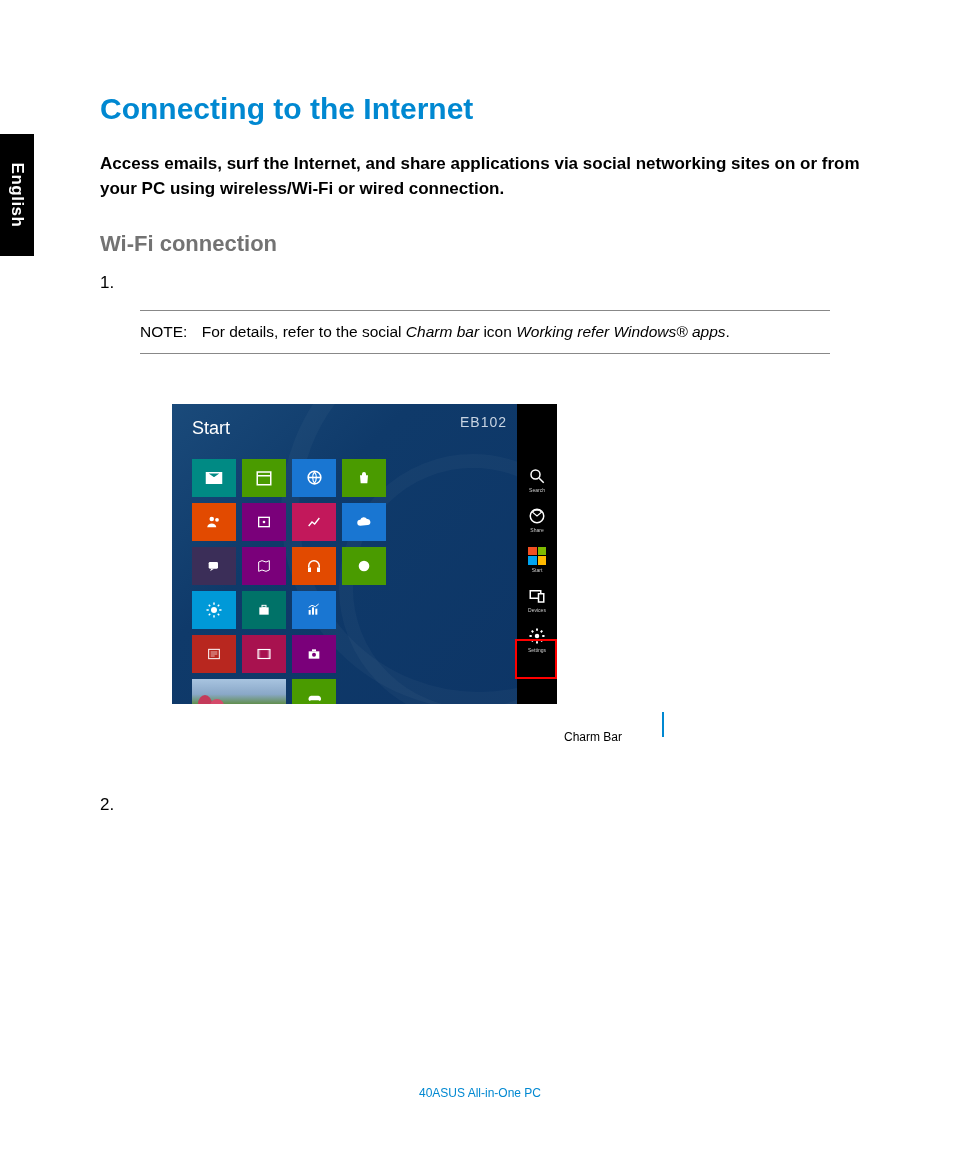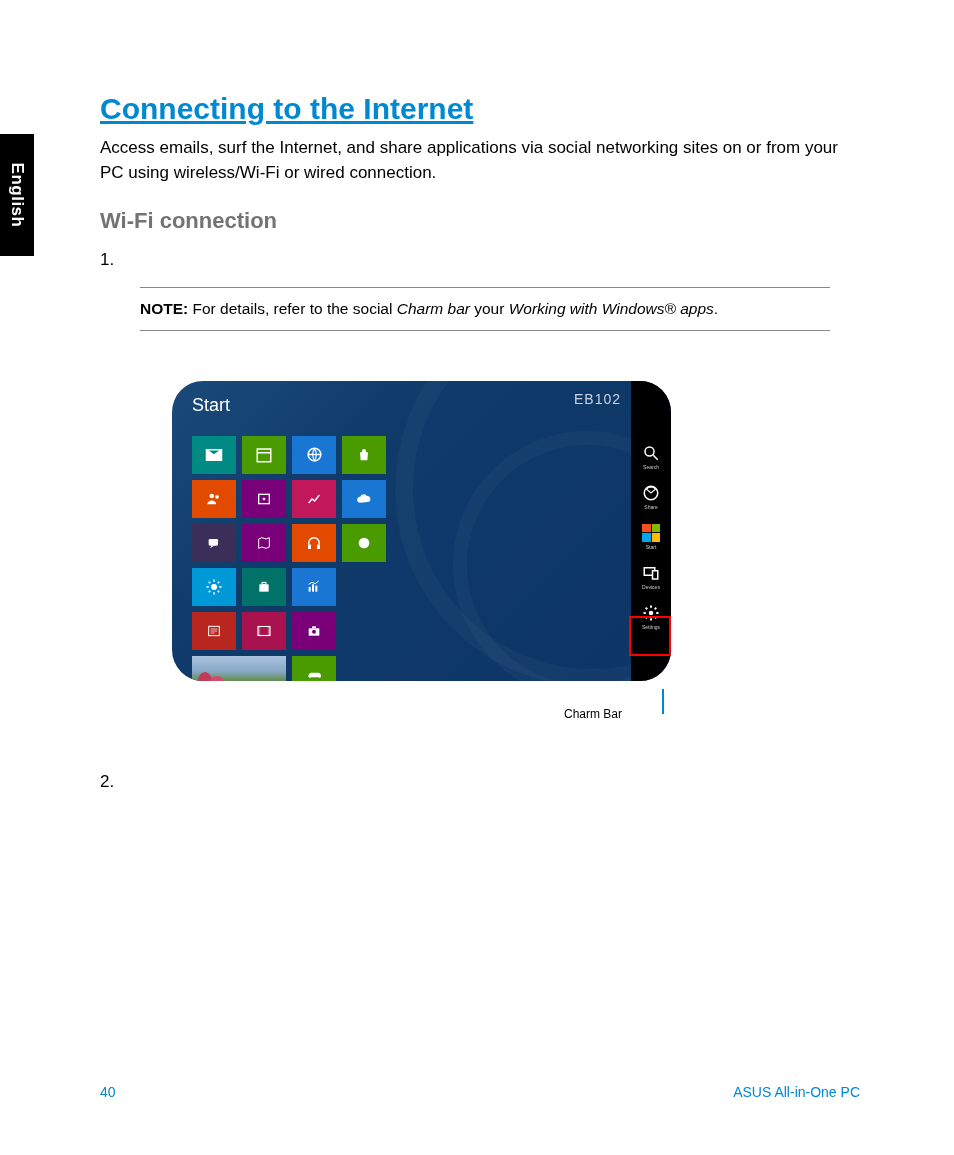--- a/index.html
+++ b/index.html
@@ -33,27 +33,27 @@
   .content {
     position: absolute;
     left: 100px;
     top: 92px;
     width: 760px;
   }
   h1.main-title {
     color: #0088d1;
     font-size: 30px;
     font-weight: bold;
-    margin-bottom: 10px;
-    text-decoration: underline;
+    margin-bottom: 26px;
   }
   .intro {
     font-size: 17px;
     line-height: 1.45;
-    margin-bottom: 23px;
+    margin-bottom: 30px;
+    font-weight: bold;
   }
   h2.sub-title {
     color: #737373;
     font-size: 22px;
     font-weight: bold;
     margin-bottom: 14px;
   }
   .step {
     display: flex;
     font-size: 17px;
@@ -63,33 +63,32 @@
   .step-num { width: 40px; flex: none; }
   .note-box {
     margin-left: 40px;
     width: 690px;
     border-top: 1px solid #888;
     border-bottom: 1px solid #888;
     padding: 12px 0;
     font-size: 15.5px;
     margin-bottom: 50px;
   }
-  .note-box .bold { font-weight: bold; }
+  .note-box .bold { font-weight: normal; margin-right: 10px; }
   .note-box .ital { font-style: italic; }
 
   
   .startscreen {
     margin-left: 72px;
-    width: 499px;
+    width: 385px;
     height: 300px;
     position: relative;
     background: linear-gradient(135deg, #1a4a7a 0%, #0f3a6a 35%, #0d3566 100%);
     overflow: hidden;
     margin-bottom: 8px;
-    border-radius: 31px;
   }
   .startscreen::before{
     content:""; position:absolute; width:360px; height:360px; right:-120px; top:-90px;
     border:18px solid rgba(255,255,255,0.03); border-radius:50%;
   }
   .startscreen::after{
     content:""; position:absolute; width:240px; height:240px; right:-50px; top:50px;
     border:14px solid rgba(255,255,255,0.03); border-radius:50%;
   }
   .start-label {
@@ -178,22 +177,22 @@
   .net-bars span:nth-child(3){height:10px;}
   .net-bars span:nth-child(4){height:13px;}
   .net-avail{ position:absolute; bottom:1px; left:2px; color:#fff; font-size:4px;}
 
   .footer {
     position: absolute;
     bottom: 55px;
     left: 100px;
     width: 760px;
     display: flex;
-    justify-content: space-between;
-    font-size: 14px;
+    justify-content: center;
+    font-size: 12px;
     color: #0088d1;
   }
 
   
   .glyph{ fill:#fff; }
   .photo-tile{
     width:94px; height:38px;
     background: linear-gradient(to top, #3a6030 0%, #5a8a3a 30%, #8aa8c8 60%, #a8c4e0 100%);
     position:relative; overflow:hidden;
   }
@@ -212,21 +211,21 @@
   <p class="intro">Access emails, surf the Internet, and share applications via social networking sites on or from your PC using wireless/Wi-Fi or wired connection.</p>
 
   <h2 class="sub-title">Wi-Fi connection</h2>
 
   <div class="step">
     <div class="step-num">1.</div>
   </div>
 
   <div class="note-box">
     <span class="bold">NOTE:</span>
-    <span>For details, refer to the social </span><span class="ital">Charm bar</span><span> your </span><span class="ital">Working with Windows® apps</span><span>.</span>
+    <span>For details, refer to the social </span><span class="ital">Charm bar</span><span> icon </span><span class="ital">Working refer Windows® apps</span><span>.</span>
   </div>
 
   <div class="startscreen">
     <div class="start-label">Start</div>
     <div class="top-id">EB102</div>
 
     <div class="tiles">
       <div class="tile-row">
         <div class="tile c-teal">
           <svg viewBox="0 0 24 24" width="18" height="18">

